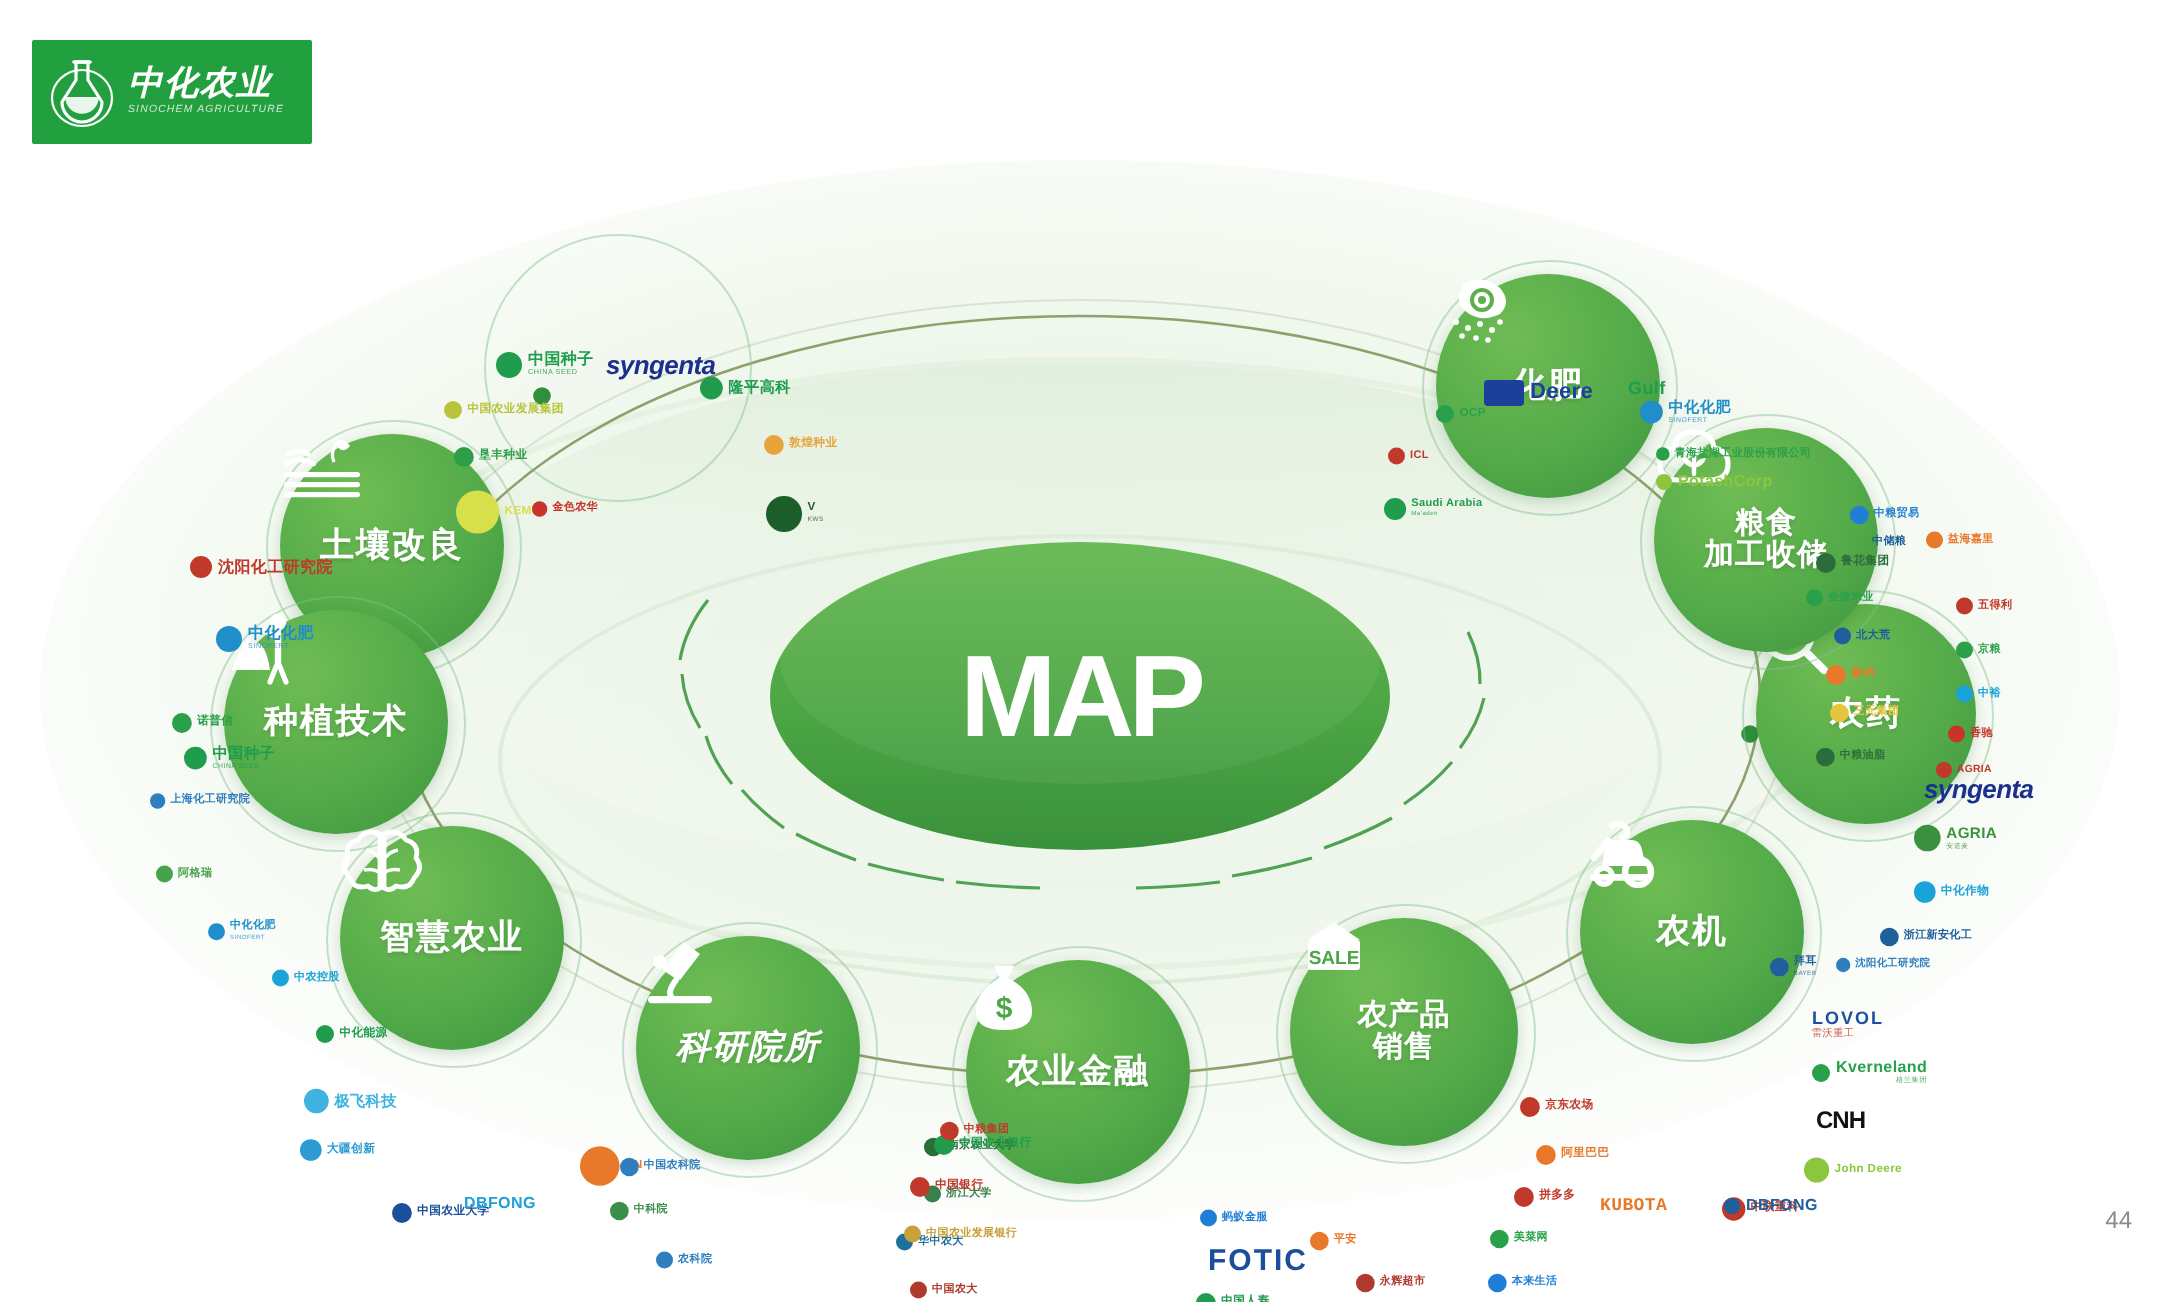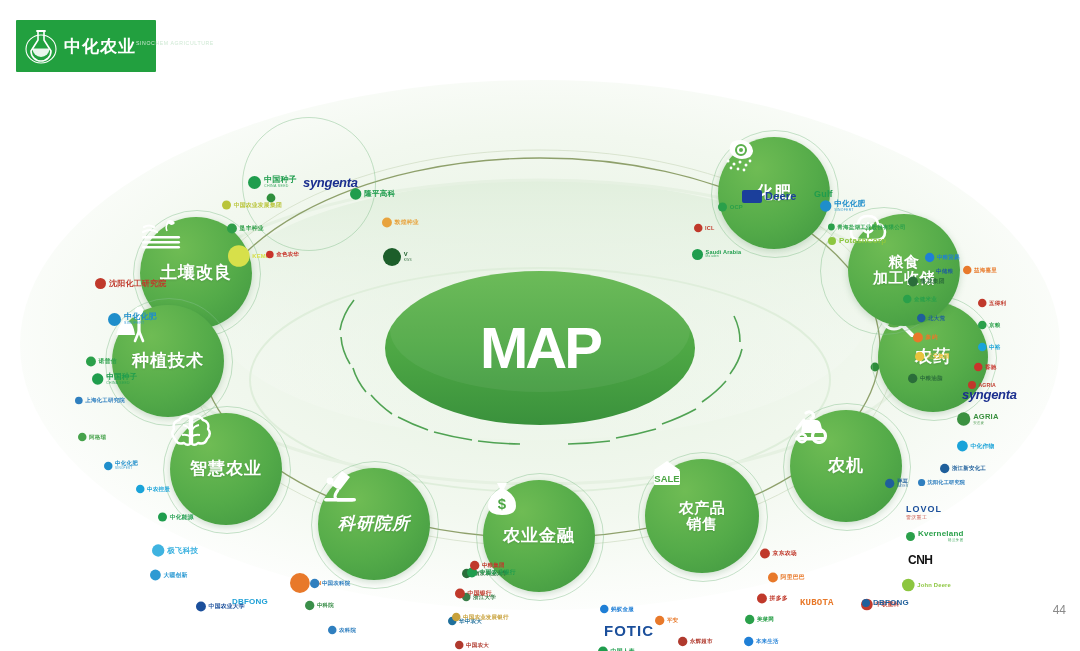--- a/index.html
+++ b/index.html
@@ -13,21 +13,21 @@
   }
   #slide{position:absolute;inset:0;width:1080px;height:651px;overflow:hidden;background:#fff;}
 
   
   .brand-logo{
     position:absolute;left:16px;top:20px;width:140px;height:52px;
     background:#22a03f;display:flex;align-items:center;gap:6px;
     padding:0 8px;box-sizing:border-box;border-radius:1px;
   }
   .brand-flask{width:34px;height:38px;flex:0 0 34px;}
-  .brand-txt{display:flex;flex-direction:row;line-height:1;}
+  .brand-txt{display:flex;flex-direction:column;line-height:1;font-style:italic;}
   .brand-cn{color:#fff;font-size:17px;font-weight:bold;letter-spacing:1px;white-space:nowrap;}
   .brand-en{color:#cfe9d4;font-size:5.2px;letter-spacing:.6px;margin-top:3px;white-space:nowrap;}
 
   .slide-title{
     position:absolute;left:195px;top:18px;width:830px;height:56px;
     display:flex;align-items:center;justify-content:center;
     color:#1d9140;font-size:31px;font-weight:bold;letter-spacing:.5px;
     white-space:nowrap;
     text-shadow:0 0 1px #1d9140;
   }
@@ -245,21 +245,21 @@
         <path d="M25 24 l9 9" stroke="#fff" stroke-width="4" stroke-linecap="round"></path>
         <path d="M16 10 q-5 -4 -7 1 q5 4 7 -1z" fill="#fff"></path>
         <path d="M16 10 q5 -4 7 1 q-5 4 -7 -1z" fill="#fff"></path>
         <path d="M16 11 q-5 3 -4 7 q5 -1 4 -7z" fill="#fff"></path>
         <path d="M16 11 q5 3 4 7 q-5 -1 -4 -7z" fill="#fff"></path>
       </svg>
       <div class="lbl">农药</div>
     </div>
 
     <div class="halo" style="left:820px;top:127px;width:126px;height:126px;"></div>
-    <div class="node two" style="left:848px;top:134px;width:112px;height:112px;background:radial-gradient(circle at 35% 28%, #6fbc54 0%, #54ab49 55%, #3f9640 100%);">
+    <div class="node two" style="left:827px;top:134px;width:112px;height:112px;background:radial-gradient(circle at 35% 28%, #6fbc54 0%, #54ab49 55%, #3f9640 100%);">
       <svg class="ico" width="40" height="34" viewBox="0 0 40 34">
         <path d="M20 2 q-9 0 -10 8 q-7 1 -7 8 q0 8 9 8 h16 q9 0 9 -8 q0 -7 -7 -8 q-1 -8 -10 -8z" fill="none" stroke="#fff" stroke-width="2.6" stroke-linejoin="round"></path>
         <path d="M20 9 v14" stroke="#fff" stroke-width="2.2" stroke-linecap="round"></path>
         <path d="M20 14 q-5 -1 -6 -5 q5 0 6 5z" fill="#fff"></path>
         <path d="M20 14 q5 -1 6 -5 q-5 0 -6 5z" fill="#fff"></path>
         <path d="M20 20 q-5 -1 -6 -5 q5 0 6 5z" fill="#fff"></path>
         <path d="M20 20 q5 -1 6 -5 q-5 0 -6 5z" fill="#fff"></path>
       </svg>
       <div class="lbl">粮食</div>
       <div class="lbl">加工收储</div>

